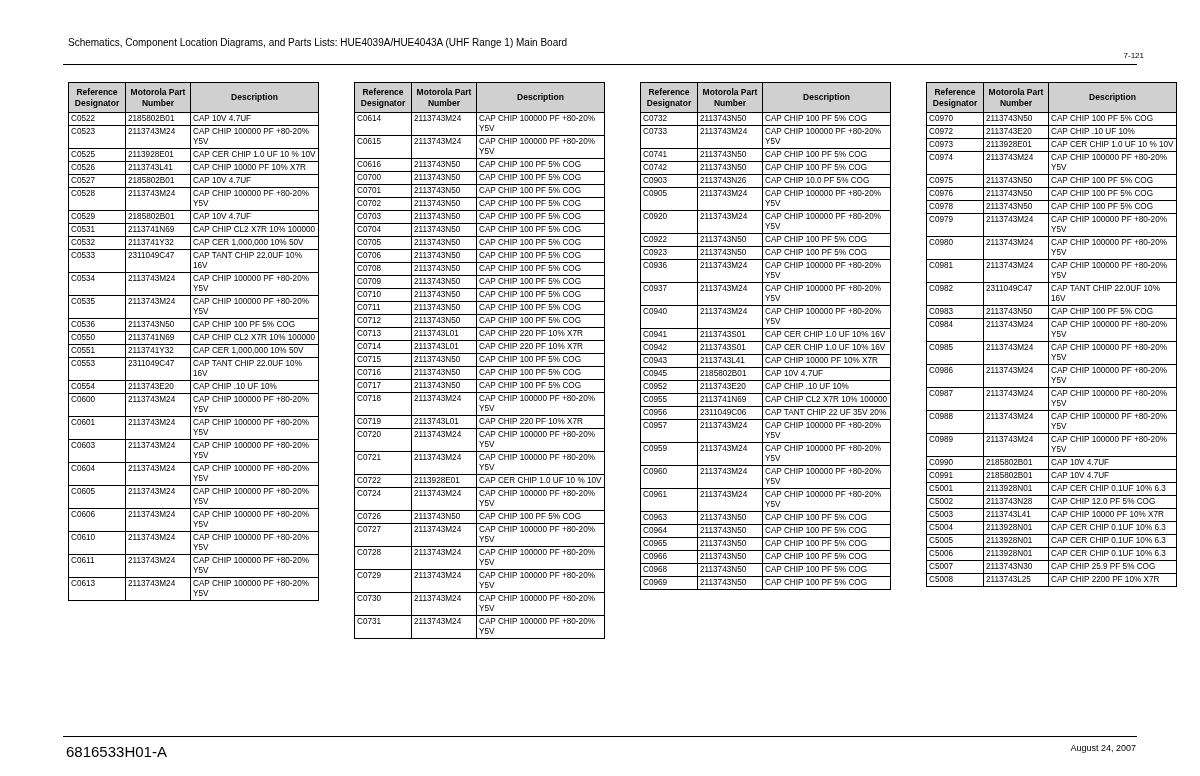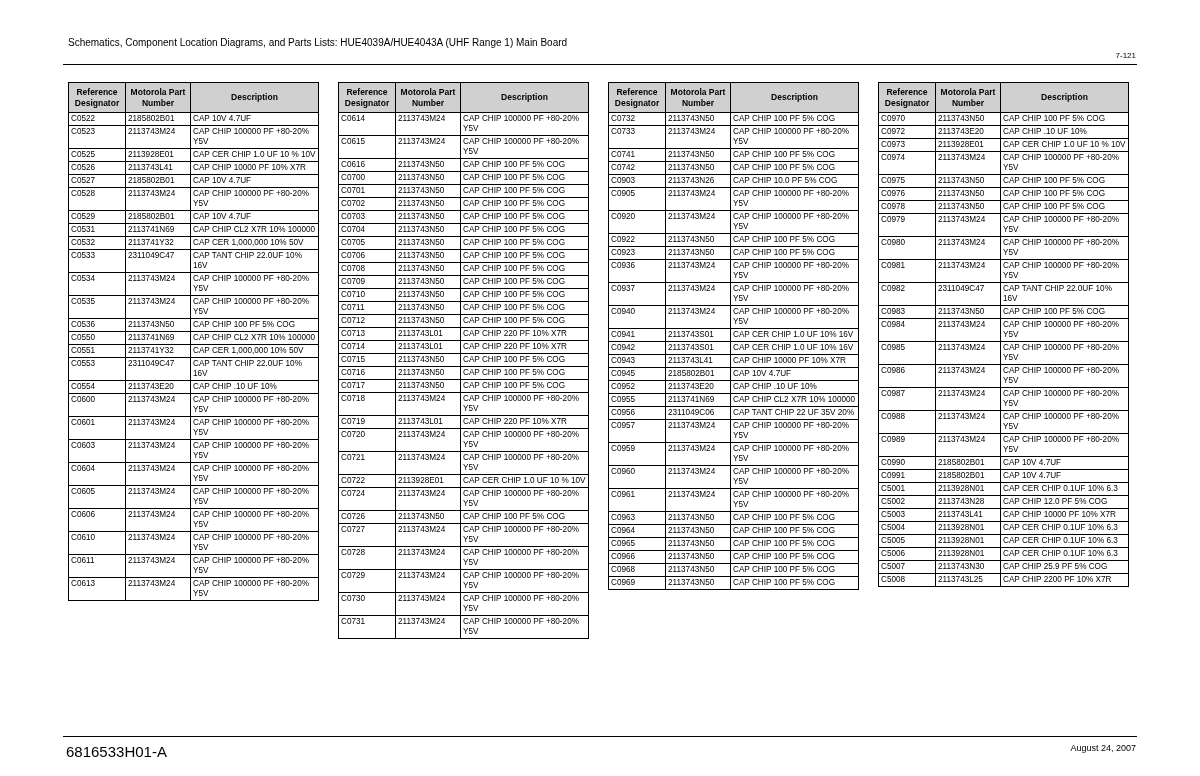--- a/index.html
+++ b/index.html
@@ -7,30 +7,30 @@
   body {
     position: relative;
     font-family: "Liberation Sans", sans-serif;
     color: #000;
   }
   .hdr-title {
     position: absolute; top: 37px; left: 68px;
     font-size: 10px; font-weight: normal; white-space: nowrap;
   }
   .hdr-page {
-    position: absolute; top: 51px; right: 64px;
+    position: absolute; top: 51px; right: 56px;
     font-size: 8px;
   }
   .hdr-rule {
     position: absolute; top: 64px; left: 63px; right: 63px;
     border-top: 1px solid #000; height: 0;
   }
   .tables-region {
     position: absolute; top: 82px; left: 68px;
-    display: flex; gap: 19px; align-items: flex-start;
+    display: flex; gap: 35px; align-items: flex-start;
   }
   table {
     border-collapse: collapse;
     table-layout: fixed;
     width: 250px;
     background: #fff;
   }
   th, td {
     border: 1px solid #000;
     font-size: 8.2px;

